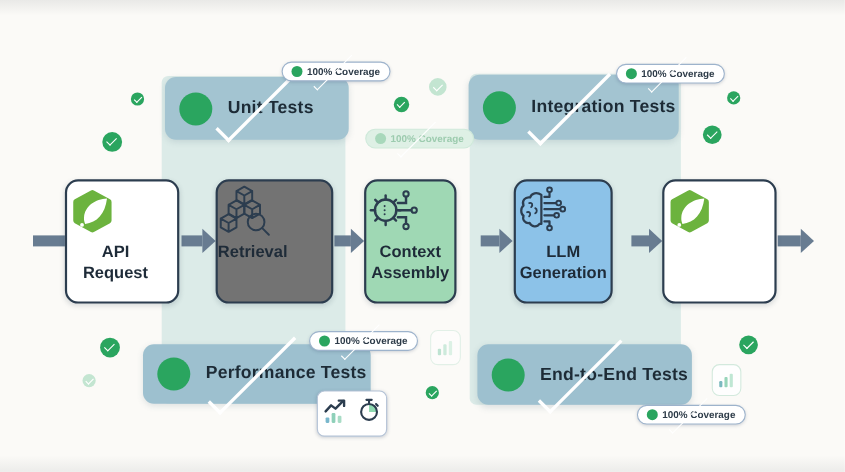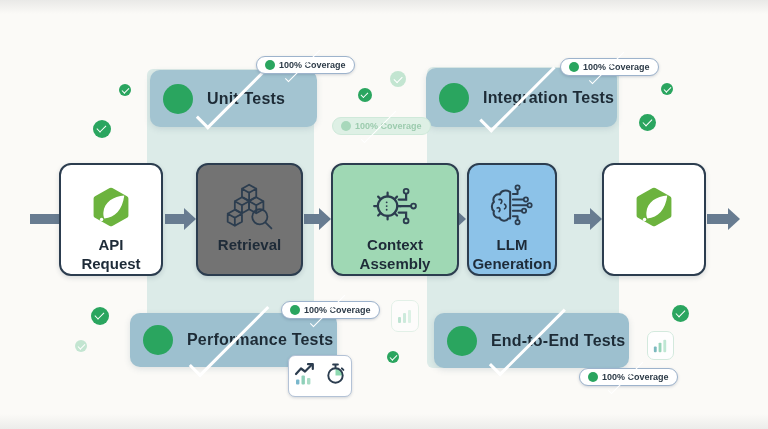--- a/index.html
+++ b/index.html
@@ -53,28 +53,28 @@
   .ck-e{left:639px;top:114px;font-size:17px;}
   .ck-f{left:661px;top:83px;font-size:12px;}
   .ck-g{left:91px;top:307px;font-size:18px;}
   .ck-h{left:75px;top:340px;font-size:12px;}
   .ck-i{left:387px;top:351px;font-size:12px;}
   .ck-j{left:672px;top:305px;font-size:17px;}
 
   
   .node{position:absolute;top:163px;height:113px;box-sizing:border-box;
     border:2.5px solid #2c3d4f;border-radius:12px;background:#fff;z-index:2;
-    display:flex;flex-direction:column;align-items:center;padding-top:15px;
+    display:flex;flex-direction:column;align-items:flex-start;padding-top:0;
     box-shadow:0 2px 5px rgba(30,50,70,.15);}
   .node-icon{height:54px;display:flex;align-items:center;justify-content:center;}
   .node-label{font-size:15px;font-weight:700;color:#1e2b38;text-align:center;
     line-height:1.25;max-width:88px;margin-top:2px;}
   .node-1{left:59px;width:104px;}
   .node-2{left:196px;width:107px;background:#737373;}
-  .node-3{left:331px;width:128px;background:#9fd8b4;}
+  .node-3{left:331px;width:84px;background:#9fd8b4;}
   .node-4{left:467px;width:90px;background:#8cc2e8;}
   .node-5{left:602px;width:104px;}
 
   
   .arrowbar{position:absolute;top:214px;height:10px;background:#687c91;z-index:1;}
   .arrowbar.head::after{content:"";position:absolute;right:-12px;top:-6px;
     border-left:12px solid #687c91;border-top:11px solid transparent;border-bottom:11px solid transparent;}
   .ar-in{left:30px;width:29px;}
   .ar-1{left:165px;width:19px;}
   .ar-2{left:304px;width:15px;}

